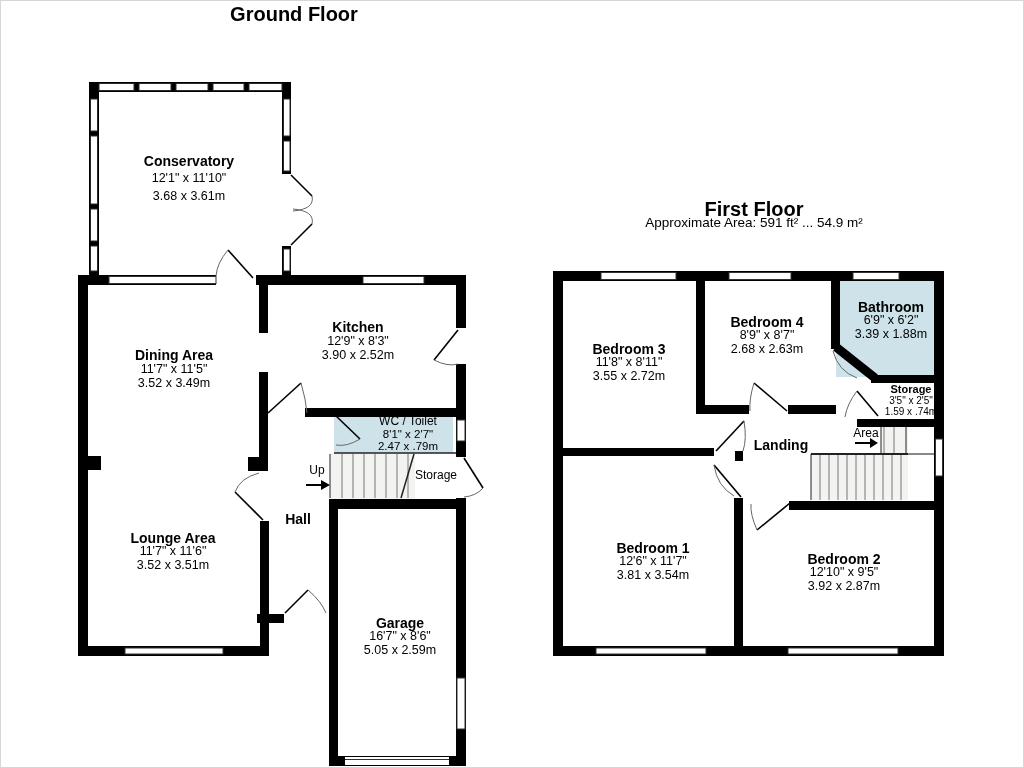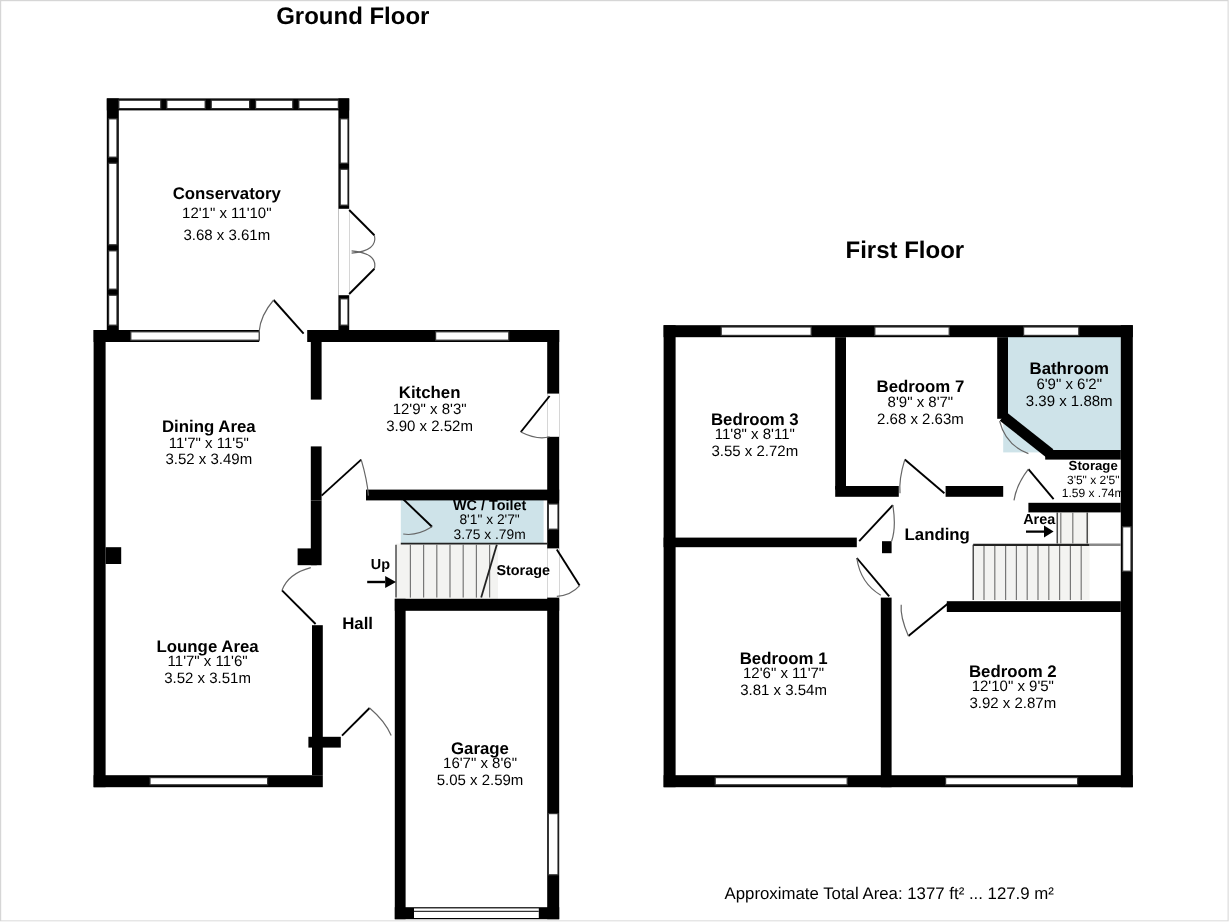--- a/index.html
+++ b/index.html
@@ -7,21 +7,21 @@
     position:relative;width:1024px;height:768px;background:#ffffff;
     font-family:"Liberation Sans",sans-serif;color:#000;
     border:1px solid #d6d6d6;box-sizing:border-box;overflow:hidden;
   }
   #plan-svg{position:absolute;left:0;top:0;}
   .lbl{position:absolute;white-space:nowrap;transform:translateX(-50%);text-align:center;line-height:1.1;}
   .floor-title{font-weight:bold;font-size:20px;}
   .floor-area{font-size:13.5px;}
   .room-name{font-weight:bold;font-size:14px;}
   .room-dims{font-size:12.5px;}
-  .room-name-sm{font-weight:bold;font-size:12px;}
+  .room-name-sm{font-weight:normal;font-size:12px;}
   .room-dims-sm{font-size:11.5px;}
   .room-name-xs{font-weight:bold;font-size:11px;}
   .room-dims-xs{font-size:10px;}
   .total-line{font-size:14px;}
 </style>
 </head>
 <body>
 
 <div id="stage">
 
@@ -228,41 +228,42 @@
 <div class="lbl room-name" style="left:173px;top:347px">Dining Area</div>
 <div class="lbl room-dims" style="left:173px;top:362px">11'7" x 11'5"</div>
 <div class="lbl room-dims" style="left:173px;top:376px">3.52 x 3.49m</div>
 
 <div class="lbl room-name" style="left:357px;top:319px">Kitchen</div>
 <div class="lbl room-dims" style="left:357px;top:334px">12'9" x 8'3"</div>
 <div class="lbl room-dims" style="left:357px;top:348px">3.90 x 2.52m</div>
 
 <div class="lbl room-name-sm" style="left:407px;top:414px">WC / Toilet</div>
 <div class="lbl room-dims-sm" style="left:407px;top:427px">8'1" x 2'7"</div>
-<div class="lbl room-dims-sm" style="left:407px;top:439px">3.75 x .79m</div>
+<div class="lbl room-dims-sm" style="left:407px;top:439px">2.47 x .79m</div>
 
 <div class="lbl room-name-sm" style="left:316px;top:463px">Up</div>
 <div class="lbl room-name-sm" style="left:435px;top:468px">Storage</div>
 <div class="lbl room-name" style="left:297px;top:511px">Hall</div>
 
 <div class="lbl room-name" style="left:172px;top:530px">Lounge Area</div>
 <div class="lbl room-dims" style="left:172px;top:544px">11'7" x 11'6"</div>
 <div class="lbl room-dims" style="left:172px;top:558px">3.52 x 3.51m</div>
 
 <div class="lbl room-name" style="left:399px;top:615px">Garage</div>
 <div class="lbl room-dims" style="left:399px;top:629px">16'7" x 8'6"</div>
 <div class="lbl room-dims" style="left:399px;top:643px">5.05 x 2.59m</div>
 
 <div class="lbl floor-title" style="left:753px;top:197px">First Floor</div>
+<div class="lbl floor-area" style="left:753px;top:215px">Approximate Area: 591 ft² ... 54.9 m²</div>
 
 <div class="lbl room-name" style="left:628px;top:341px">Bedroom 3</div>
 <div class="lbl room-dims" style="left:628px;top:355px">11'8" x 8'11"</div>
 <div class="lbl room-dims" style="left:628px;top:369px">3.55 x 2.72m</div>
 
-<div class="lbl room-name" style="left:766px;top:314px">Bedroom 7</div>
+<div class="lbl room-name" style="left:766px;top:314px">Bedroom 4</div>
 <div class="lbl room-dims" style="left:766px;top:328px">8'9" x 8'7"</div>
 <div class="lbl room-dims" style="left:766px;top:342px">2.68 x 2.63m</div>
 
 <div class="lbl room-name" style="left:890px;top:299px">Bathroom</div>
 <div class="lbl room-dims" style="left:890px;top:313px">6'9" x 6'2"</div>
 <div class="lbl room-dims" style="left:890px;top:327px">3.39 x 1.88m</div>
 
 <div class="lbl room-name-xs" style="left:910px;top:382px">Storage</div>
 <div class="lbl room-dims-xs" style="left:910px;top:394px">3'5" x 2'5"</div>
 <div class="lbl room-dims-xs" style="left:910px;top:405px">1.59 x .74m</div>
@@ -271,15 +272,14 @@
 <div class="lbl room-name" style="left:780px;top:437px">Landing</div>
 
 <div class="lbl room-name" style="left:652px;top:540px">Bedroom 1</div>
 <div class="lbl room-dims" style="left:652px;top:554px">12'6" x 11'7"</div>
 <div class="lbl room-dims" style="left:652px;top:568px">3.81 x 3.54m</div>
 
 <div class="lbl room-name" style="left:843px;top:551px">Bedroom 2</div>
 <div class="lbl room-dims" style="left:843px;top:565px">12'10" x 9'5"</div>
 <div class="lbl room-dims" style="left:843px;top:579px">3.92 x 2.87m</div>
 
-<div class="lbl total-line" style="left:740px;top:736px">Approximate Total Area: 1377 ft² ... 127.9 m²</div>
 
 </div>
 
 </body></html>

